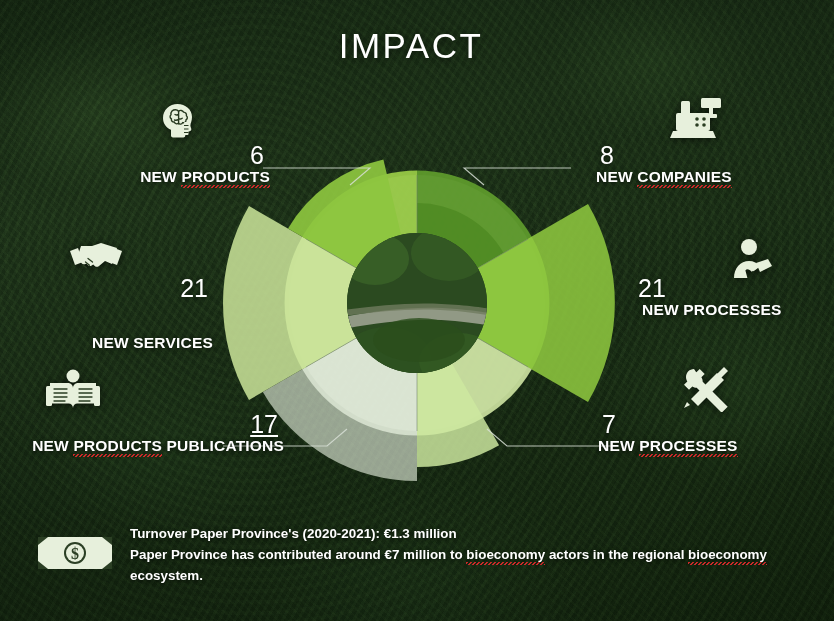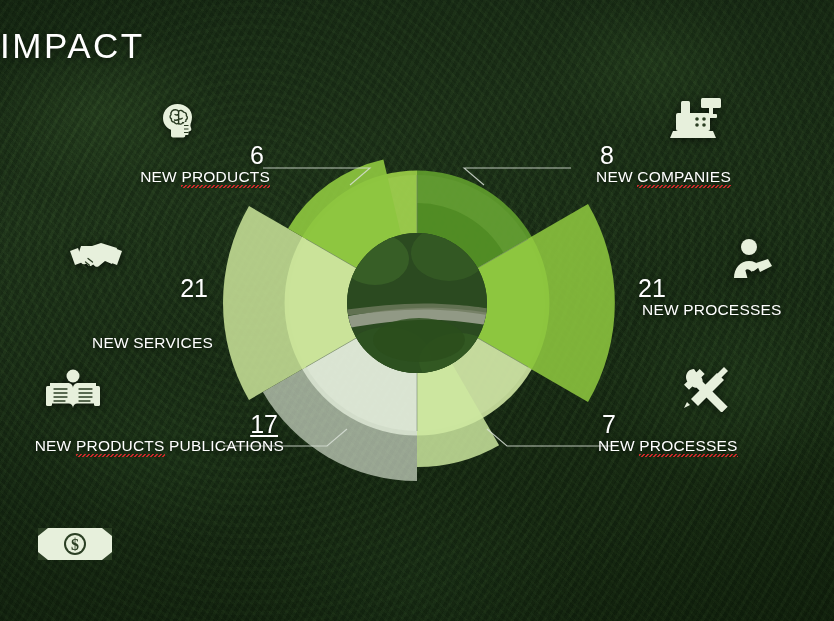--- a/index.html
+++ b/index.html
@@ -37,21 +37,21 @@
     background:linear-gradient(180deg, rgba(8,20,8,.34) 0%, rgba(8,20,8,.18) 35%, rgba(8,20,8,.30) 100%);
   }
   .bg-vig{
     position:absolute;inset:0;
     background:radial-gradient(ellipse 130% 115% at 50% 45%, rgba(0,0,0,0) 38%, rgba(4,12,4,.55) 100%);
   }
 
   
   .title{
     position:absolute;left:0;right:12px;top:26px;
-    text-align:left;
+    text-align:center;
     color:#ffffff;
     font-size:35px;
     letter-spacing:2.5px;
     font-weight:400;
     text-shadow:0 2px 7px rgba(0,0,0,.55);
   }
 
   
   #chart-wrap{
     position:absolute;
@@ -60,21 +60,21 @@
   }
   #chart-svg{display:block;width:460px;height:350px;overflow:visible;}
 
   
   .callout{position:absolute;color:#fff;}
   .callout .num{
     font-size:25px;line-height:1;font-weight:400;
     text-shadow:0 1px 5px rgba(0,0,0,.6);
   }
   .callout .lbl{
-    font-size:15.5px;font-weight:400;line-height:1.1;
+    font-size:15.5px;font-weight:700;line-height:1.1;
     letter-spacing:.2px;white-space:nowrap;
     text-shadow:0 1px 5px rgba(0,0,0,.6);
   }
   .callout .ico{
     position:absolute;
     color:#e7f0dc;
     filter:drop-shadow(0 1px 4px rgba(0,0,0,.6));
   }
   .callout.left{text-align:right;}
   .callout.right{text-align:left;}
@@ -295,17 +295,19 @@
     <div class="bill">
       <svg width="78" height="40" viewBox="0 0 78 40" fill="none">
         <path d="M2 4h74v32H2z" fill="#e7f0dc"></path>
         <path d="M2 4h10l-10 8zM76 4H66l10 8zM2 36h10l-10-8zM76 36H66l10-8z" fill="#2b3f24"></path>
         <circle cx="39" cy="20" r="11" fill="#2b3f24"></circle>
         <circle cx="39" cy="20" r="9" fill="#e7f0dc"></circle>
         <text x="39" y="26" text-anchor="middle" font-family="Liberation Serif, serif" font-size="16" font-weight="700" fill="#2b3f24">$</text>
       </svg>
     </div>
     <div class="foot-lines">
+      <div>Turnover Paper Province's (2020-2021): €1.3 million</div>
+      <div><span>Paper Province has contributed around €7 million to </span><span class="sq">bioeconomy</span><span> actors in the regional </span><span class="sq">bioeconomy</span><span> ecosystem.</span></div>
     </div>
   </div>
 
 
 </div>
 
 </body></html>

